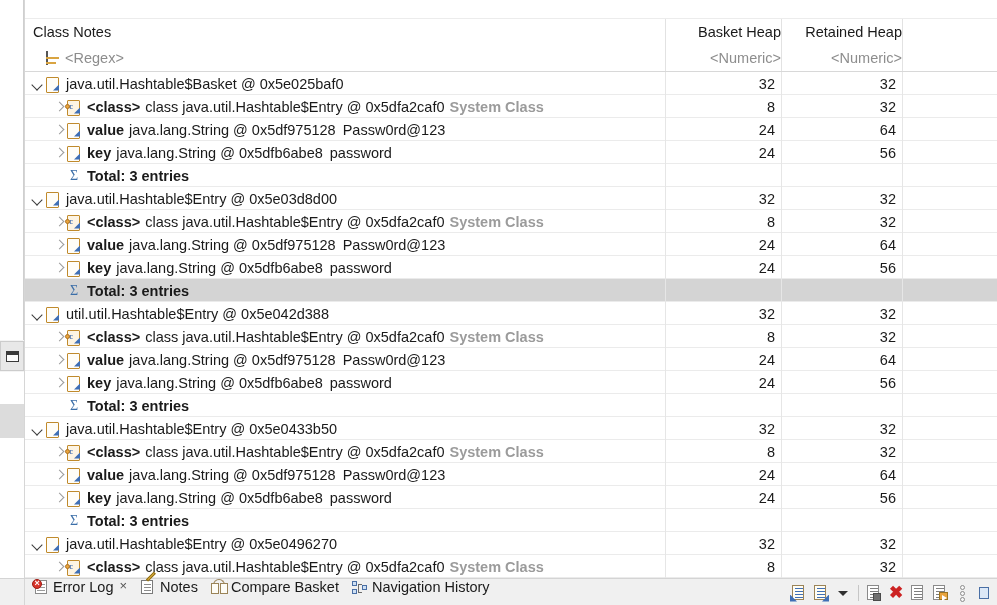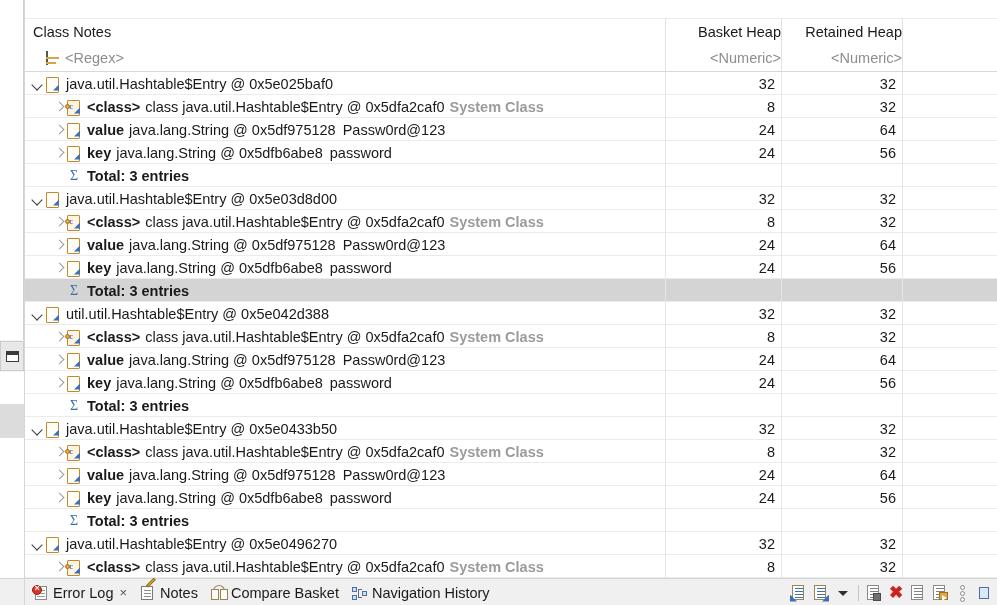--- a/index.html
+++ b/index.html
@@ -186,21 +186,21 @@
   }
   #bottom-bar .left-pad {
     position: absolute; left: 0; top: 0; width: 25px; height: 27px;
     background: #f0f0f0; border-right: 1px solid #d6d6d6;
   }
   .vtabs {
     position: absolute; left: 26px; top: 0; height: 27px;
     display: flex; align-items: center; gap: 0px;
   }
   .vtab {
-    display: flex; align-items: center; height: 27px; padding: 0 6px 0 6px;
+    display: flex; height: 27px; padding: 0 6px 0 6px;
     font-size: 14.5px; color: #1a1a1a; white-space: nowrap;
   }
   .vtab .ticon { flex: none; width: 19px; height: 16px; position: relative; margin-right: 2px; }
   .vtab .close {
     margin-left: 6px; color: #555; font-size: 13px; line-height: 13px;
   }
 
   
   .ti-errorlog .pg {
     position: absolute; left: 3px; top: 1px; width: 12px; height: 14px;
@@ -388,21 +388,21 @@
 
     <div id="tbl-body">
         <div class="row">
           <div class="col-sep" style="left: 640px;"></div>
           <div class="col-sep" style="left: 756px;"></div>
           <div class="col-sep" style="left: 877px;"></div>
           <div class="cell-name">
             <span class="indent" style="width: 5px;"></span>
             <span class="twisty expanded"></span>
             <span class="ico ico-object"></span>
-            <span><span>java.util.Hashtable$Entry @ 0x5e025baf0</span></span>
+            <span><span>java.util.Hashtable$Basket @ 0x5e025baf0</span></span>
           </div>
           <div class="cell-num" style="left: 641px; width: 115px;">32</div>
           <div class="cell-num" style="left: 757px; width: 120px;">32</div>
         </div>
         <div class="row">
           <div class="col-sep" style="left: 640px;"></div>
           <div class="col-sep" style="left: 756px;"></div>
           <div class="col-sep" style="left: 877px;"></div>
           <div class="cell-name">
             <span class="indent" style="width: 26px;"></span>

